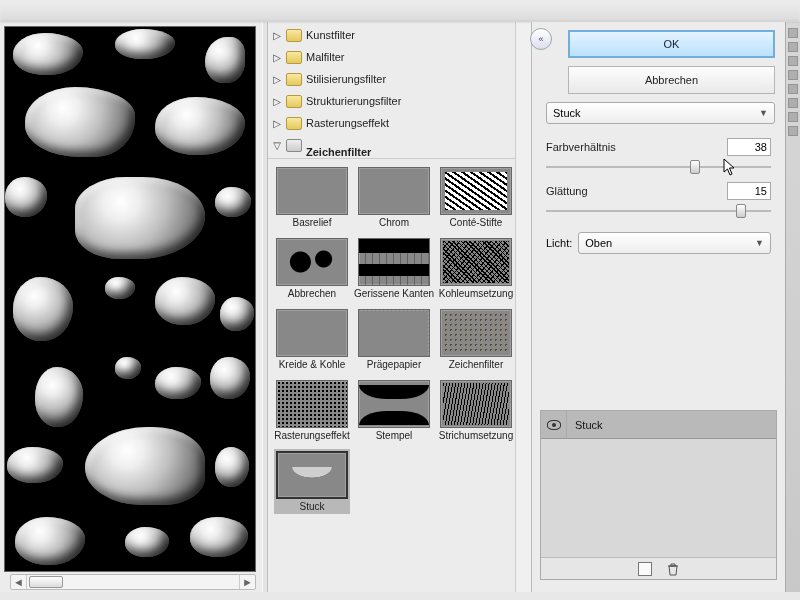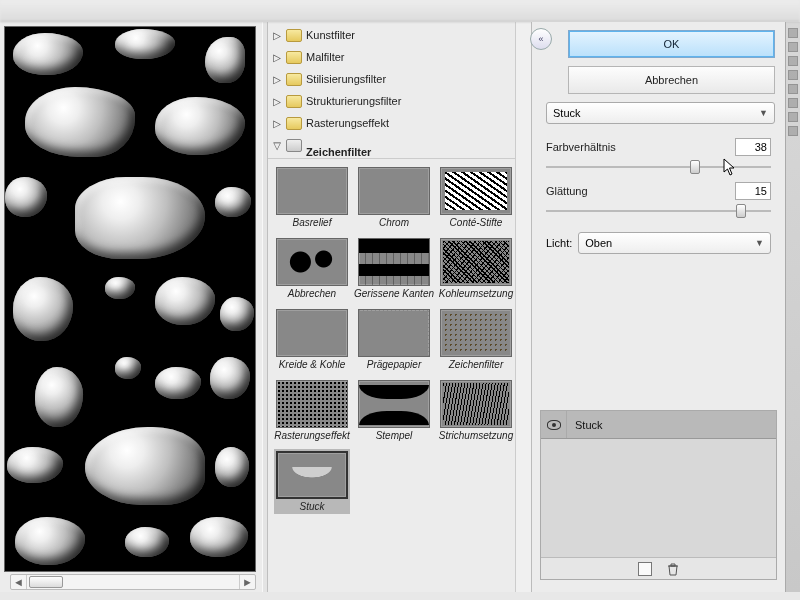--- a/index.html
+++ b/index.html
@@ -17,36 +17,36 @@
   .filter-pane { width: 264px; background:#ececec; display:flex; flex-direction:column; border-right:1px solid #bbb; }
   .filter-list { flex:0 0 auto; padding: 2px 0; border-bottom:1px solid #ccc; overflow-y:auto; position:relative;}
   .cat { display:flex; align-items:center; height:22px; padding:0 4px; gap:4px; cursor:default; }
   .cat .tri { width:10px; text-align:center; color:#444; font-size:10px;}
   .cat .fld { width:16px; height:13px; background:linear-gradient(#f7e9a0,#e6c95e); border:1px solid #b89a3e; border-radius:2px; position:relative;}
   .cat.open .fld { background:linear-gradient(#eee,#ccc); border-color:#888;}
   .cat .lbl { color:#222; }
   .cat.open .lbl { font-weight:bold;margin-top:13px; }
   .thumbs-scroll { flex:1; overflow-y:auto; padding: 6px 2px 6px 6px; }
   .thumbs { display:grid; grid-template-columns: repeat(3, 76px); gap: 6px 6px; }
-  .th { display:flex; flex-direction:column; align-items:center; gap:2px; padding:2px;font-style:italic; }
+  .th { display:flex; flex-direction:column; align-items:center; gap:2px; padding:2px; }
   .th.sel { background:#b8b8b8; }
   .th .pic { width:72px; height:48px; background:#888; border:1px solid #666; box-shadow: inset 0 0 0 1px #fff3; position:relative; overflow:hidden;}
   .th.sel .pic { border:2px solid #333; }
   .th .cap { color:#222; font-size:10px; text-align:center; white-space:nowrap; }
   .controls { flex:1; background:#ececec; padding: 8px 10px; position:relative; }
   .collapse-btn { position:absolute; left:-2px; top:6px; width:22px; height:22px; border:1px solid #9aa; border-radius:11px; background:linear-gradient(#fff,#dde); display:flex; align-items:center; justify-content:center; font-size:9px; color:#446;}
   .btn { height:28px; border:1px solid #7fa9cf; border-radius:0; background:linear-gradient(#f5fbff,#d2e8f7); display:flex; align-items:center; justify-content:center; margin-left:26px; margin-bottom:8px; color:#123; cursor:default;}
   .btn.primary { background:linear-gradient(#e5f4ff,#b9e0fb); box-shadow: 0 0 0 1px #5fb4ee inset; }
   .btn.secondary { background:linear-gradient(#fdfdfd,#e9e9e9); border-color:#b5b5b5; color:#222;}
   .combo { height:22px; border:1px solid #aaa; background:linear-gradient(#fff,#eee); border-radius:3px; display:flex; align-items:center; justify-content:space-between; padding:0 6px; margin:6px 0 14px 4px;}
   .combo .dd { color:#555; font-size:9px;}
   .param { margin: 8px 4px 2px 4px; }
   .param-row { display:flex; justify-content:space-between; align-items:center; }
   .param-lbl { color:#222; }
-  .numbox { width:36px; height:18px; border:1px solid #aaa; background:#fff; text-align:right; padding:1px 3px; }
+  .numbox { width:44px; height:18px; border:1px solid #aaa; background:#fff; text-align:right; padding:1px 3px; }
   .slider { margin-top:4px; height:14px; position:relative; }
   .slider .track { position:absolute; left:0; right:0; top:6px; height:2px; background:#bbb; }
   .slider .knob { position:absolute; top:0; width:10px; height:14px; background:linear-gradient(#fff,#ccc); border:1px solid #888; border-radius:2px; }
   .combo-row { display:flex; align-items:center; gap:6px; margin:14px 4px 0 4px;}
   .combo-row .combo { flex:1; margin:0;}
   .cursor { position:absolute; width:16px; height:20px; pointer-events:none;}
   .cursor svg{width:16px;height:20px;}
   .layers { position:absolute; left:8px; right:8px; bottom:12px; height:170px; background:#d8d8d8; border:1px solid #aaa; display:flex; flex-direction:column;}
   .layer-row { display:flex; align-items:center; height:28px; background:#b9b9b9; border-bottom:1px solid #999; }
   .eye { width:26px; height:100%; display:flex; align-items:center; justify-content:center; border-right:1px solid #aaa;}

